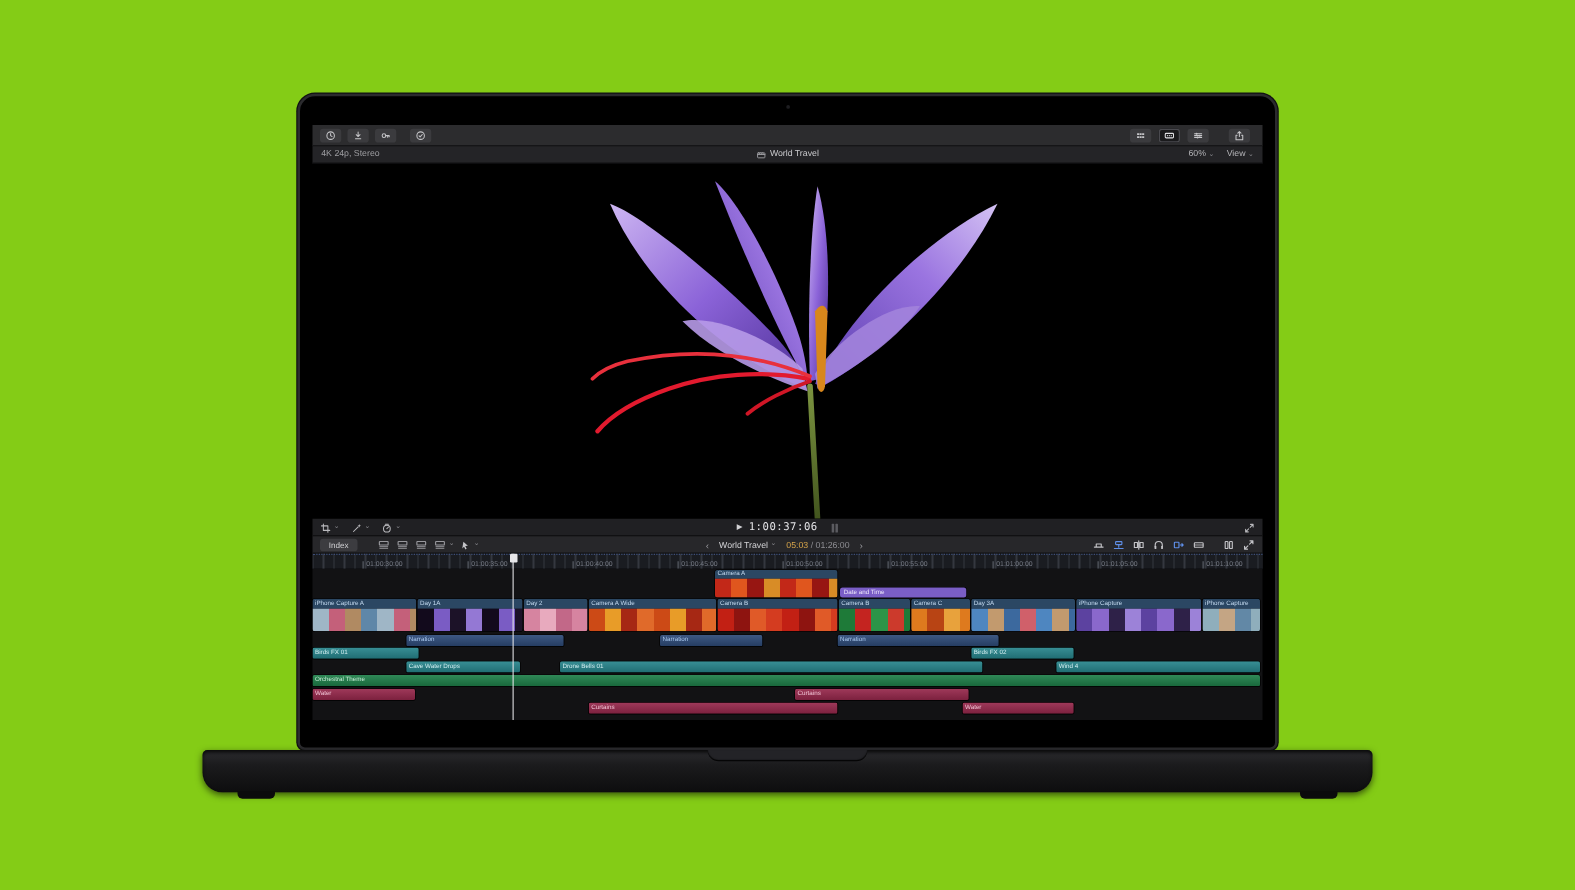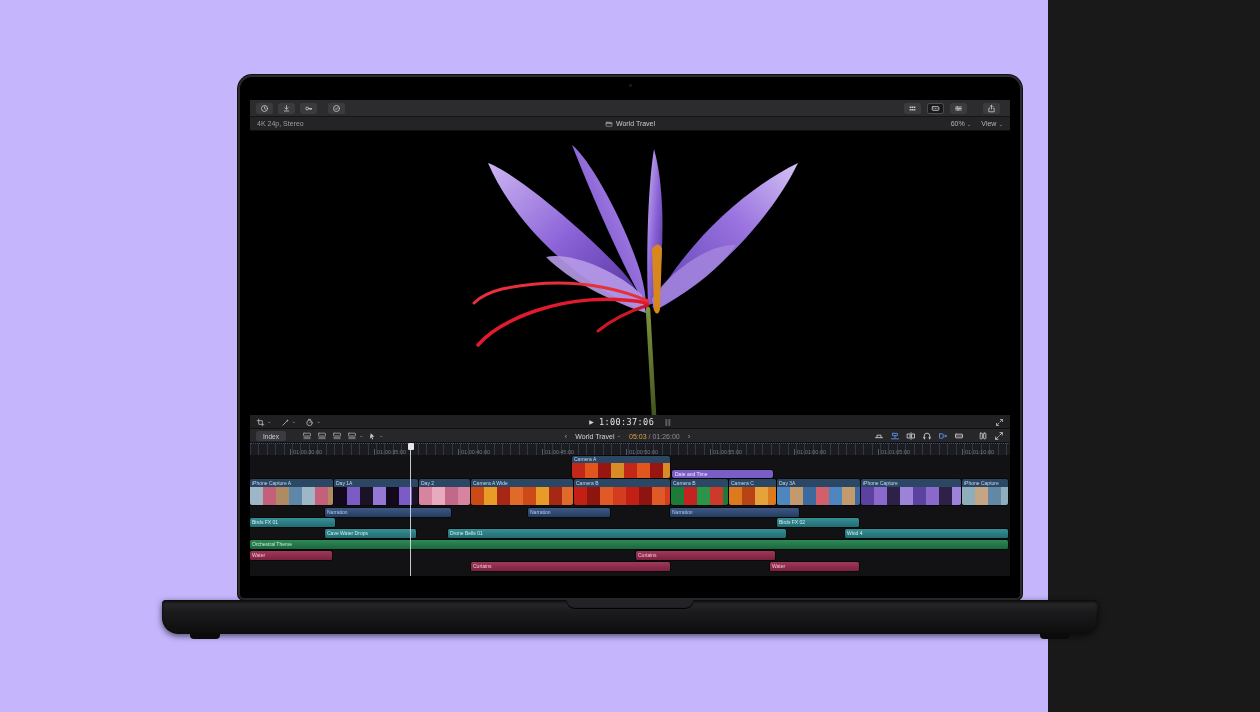--- a/index.html
+++ b/index.html
@@ -1,18 +1,18 @@
 <!DOCTYPE html>
 <html><head>
 <meta charset="utf-8">
 <style>
   *{box-sizing:border-box;margin:0;padding:0}
   html,body{width:1260px;height:712px;background:#191919;overflow:hidden;
     font-family:"Liberation Sans",sans-serif;-webkit-font-smoothing:antialiased}
-  .stage{position:relative;width:1048px;height:712px;background:#c4b5fd}
+  .stage{position:relative;width:1260px;height:712px;background:#84cc16}
 
   
   .screen{position:absolute;left:238px;top:75px;width:784px;height:525px;background:#000;
     border:2px solid #2b2b2e;border-radius:14px 14px 6px 6px;box-shadow:0 0 0 1px #101012}
   .cam{position:absolute;left:50%;top:7px;width:3px;height:3px;margin-left:-1px;border-radius:50%;background:#1d1d20}
   .base{position:absolute;left:162px;top:600px;width:936px;height:34px;
     background:linear-gradient(#2c2c2f,#1b1b1d 35%,#0d0d0e);border-radius:4px 4px 16px 16px;
     box-shadow:inset 0 2px 3px rgba(0,0,0,.8),0 2px 6px rgba(0,0,0,.6)}
   .notch{position:absolute;left:50%;top:0;width:128px;height:9px;margin-left:-64px;
     background:#232327;border-radius:0 0 9px 9px;box-shadow:inset 0 -1px 1px #000}

